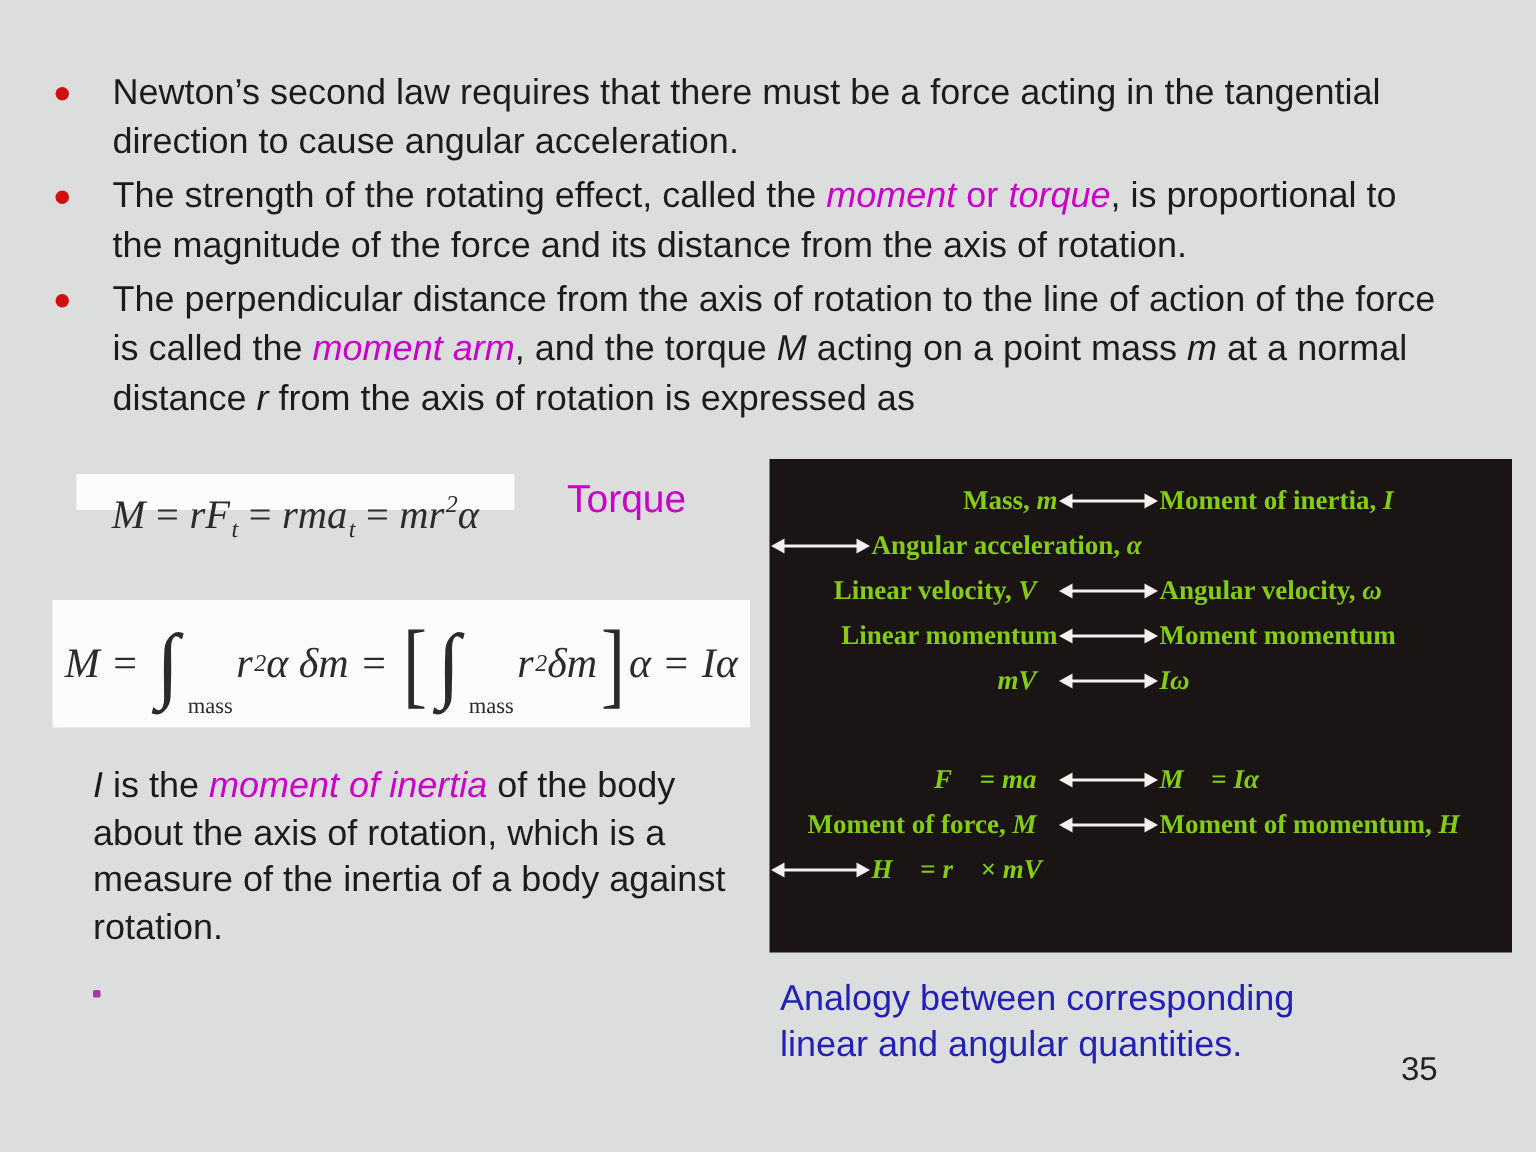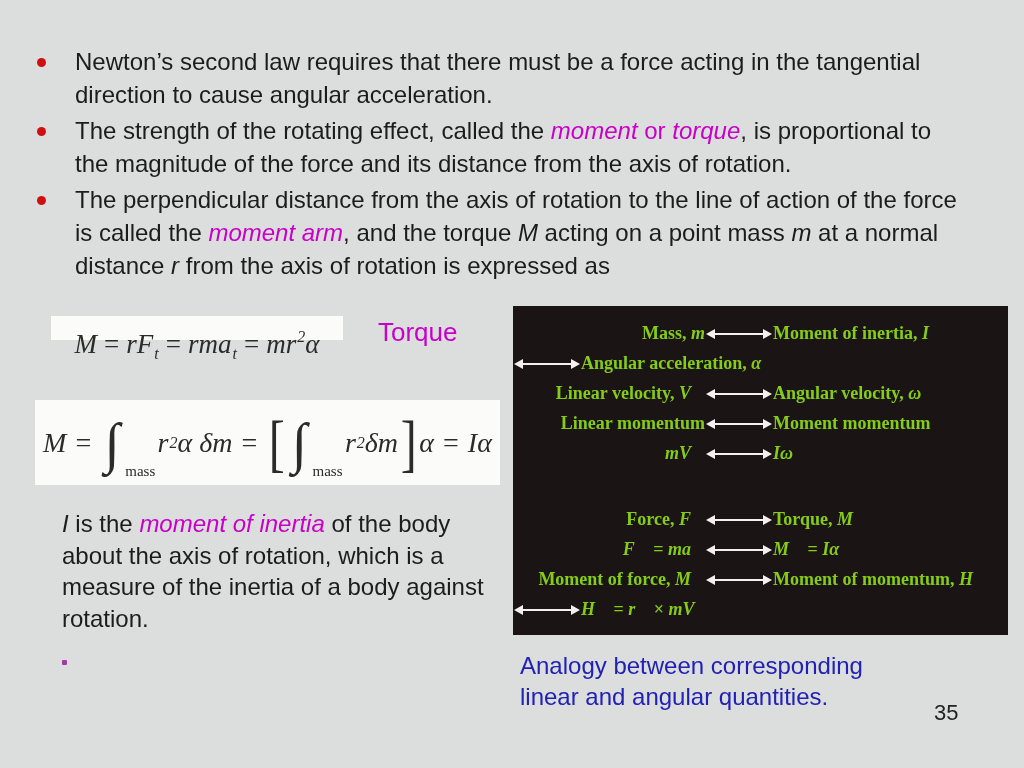--- a/index.html
+++ b/index.html
@@ -135,25 +135,20 @@
         <div class="parrow"></div>
         <div class="pcell pr"><span>Moment momentum</span></div>
       </div>
       <div class="prow">
         <div class="pcell pl"><span class="seg-bi">mV⃗</span></div>
         <div class="parrow"></div>
         <div class="pcell pr"><span class="seg-bi">Iω⃗</span></div>
       </div>
       <div class="pgap"></div>
       <div class="prow">
-        <div class="pcell pl"><span>Force, </span><span class="seg-bi">F⃗</span></div>
-        <div class="parrow"></div>
-        <div class="pcell pr"><span>Torque, </span><span class="seg-bi">M⃗</span></div>
-      </div>
-      <div class="prow">
         <div class="pcell pl"><span class="seg-bi">F⃗</span><span> = </span><span class="seg-bi">ma⃗</span></div>
         <div class="parrow"></div>
         <div class="pcell pr"><span class="seg-bi">M⃗</span><span> = </span><span class="seg-bi">Iα⃗</span></div>
       </div>
       <div class="prow">
         <div class="pcell pl"><span>Moment of force, </span><span class="seg-bi">M⃗</span></div>
         <div class="parrow"></div>
         <div class="pcell pr"><span>Moment of momentum, </span><span class="seg-bi">H⃗</span></div>
       </div>
       <div class="prow">

